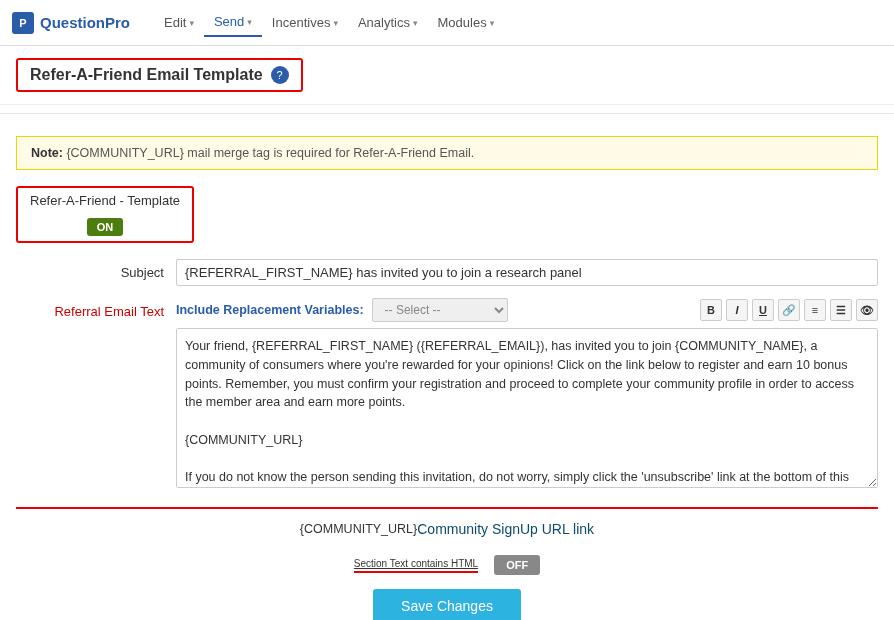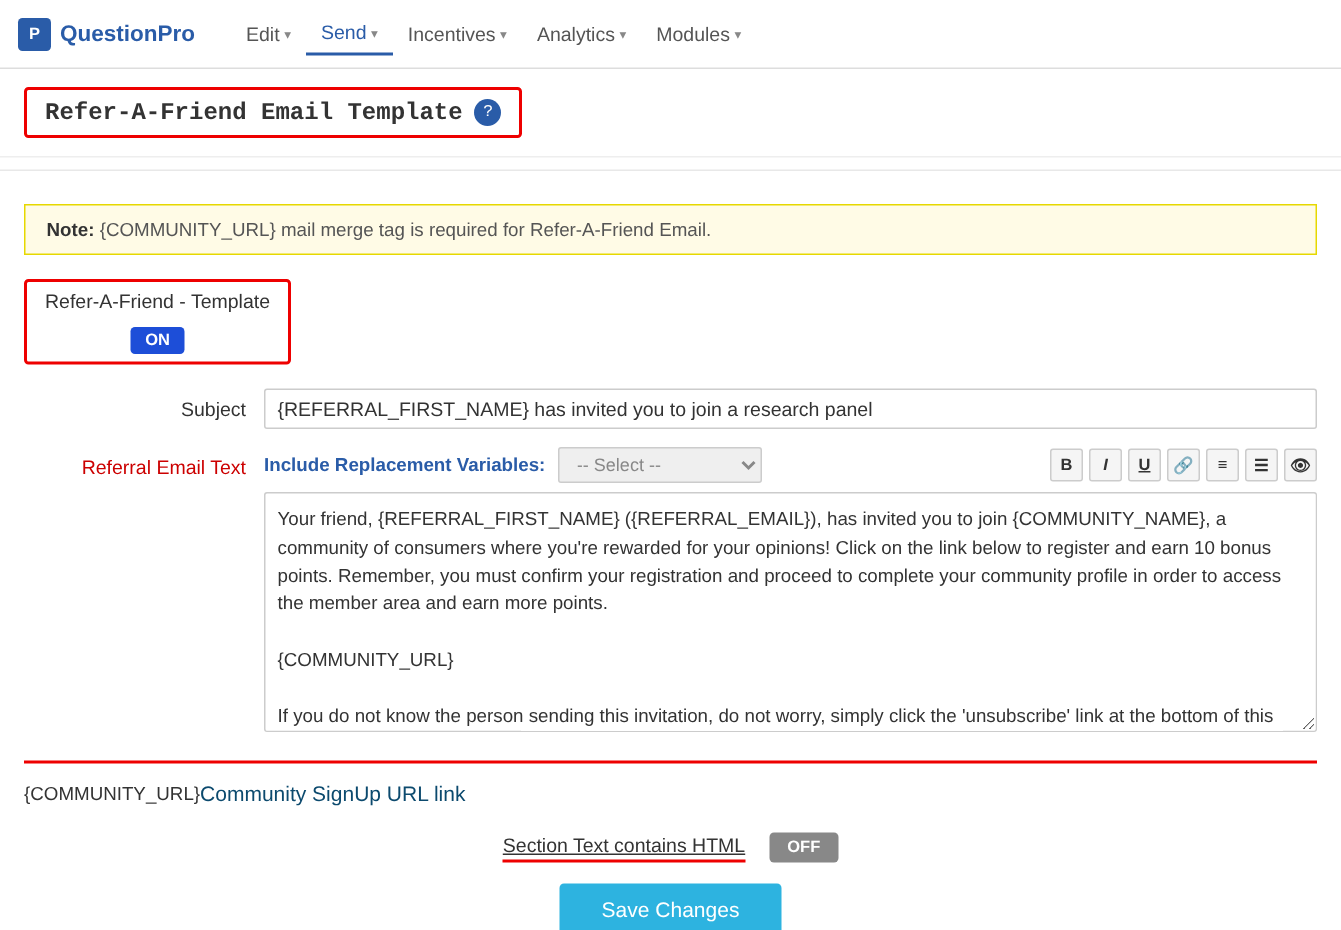--- a/index.html
+++ b/index.html
@@ -11,36 +11,36 @@
     .logo-icon { width: 22px; height: 22px; background: #2a5ca8; color: #fff; font-weight: bold; font-size: 11px; display: flex; align-items: center; justify-content: center; border-radius: 3px; }
     .logo-text { font-size: 15px; font-weight: bold; color: #2a5ca8; }
 
     
     .nav { display: flex; align-items: center; gap: 0; }
     .nav-item { padding: 6px 10px; cursor: pointer; color: #555; font-size: 13px; display: flex; align-items: center; gap: 3px; }
     .nav-item.active { color: #2a5ca8; border-bottom: 2px solid #2a5ca8; }
     .nav-item .arrow { font-size: 9px; color: #888; }
 
     
-    .page-title-area { padding: 12px 16px; border-bottom: 1px solid #eee; font-family: Liberation Mono, monospace; }
+    .page-title-area { padding: 12px 16px; border-bottom: 1px solid #eee; }
     .page-title-box { display: inline-flex; align-items: center; gap: 8px; border: 2px solid #e00; padding: 6px 12px; border-radius: 3px; }
     .page-title-text { font-size: 16px; font-weight: bold; color: #333; }
     .help-icon { width: 18px; height: 18px; border-radius: 50%; background: #2a5ca8; color: #fff; font-size: 11px; display: flex; align-items: center; justify-content: center; cursor: pointer; }
 
     
     .content { padding: 14px 16px; }
 
     
     .note-banner { background: #fffbe6; border: 1px solid #e6d800; padding: 9px 14px; margin-bottom: 16px; font-size: 12.5px; color: #555; }
     .note-banner strong { color: #333; }
 
     
     .template-toggle-row { display: inline-flex; align-items: center; gap: 10px; border: 2px solid #e00; padding: 5px 12px; border-radius: 3px; margin-bottom: 16px; flex-direction: column; }
     .template-label { font-size: 13px; color: #333; }
-    .toggle-on { background: #1d4ed8; color: #fff; font-size: 11px; font-weight: bold; padding: 3px 10px; border-radius: 3px; cursor: pointer; }
+    .toggle-on { background: #4d7c0f; color: #fff; font-size: 11px; font-weight: bold; padding: 3px 10px; border-radius: 3px; cursor: pointer; }
 
     
     .form-row { display: flex; align-items: flex-start; margin-bottom: 12px; }
     .form-label { width: 160px; text-align: right; padding-right: 12px; padding-top: 6px; font-size: 13px; color: #333; flex-shrink: 0; }
     .form-label.red { color: #cc0000; }
     .form-control-wrap { flex: 1; }
 
     
     .subject-input { width: 100%; border: 1px solid #ccc; padding: 5px 8px; font-size: 13px; color: #333; border-radius: 2px; }
 
@@ -51,27 +51,27 @@
     .replacement-select { border: 1px solid #ccc; padding: 3px 8px; font-size: 12px; color: #888; border-radius: 2px; width: 136px; }
     .toolbar-icons { display: flex; align-items: center; gap: 4px; }
     .toolbar-btn { width: 22px; height: 22px; border: 1px solid #ccc; background: #f5f5f5; cursor: pointer; display: flex; align-items: center; justify-content: center; font-size: 11px; font-weight: bold; color: #333; border-radius: 2px; }
 
     
     .email-textarea { width: 100%; border: 1px solid #ccc; padding: 8px; font-size: 12.5px; color: #333; min-height: 160px; resize: vertical; border-radius: 2px; line-height: 1.5; font-family: Arial, sans-serif; }
 
     
     .merge-tags-section { margin-top: 16px; padding-top: 8px; border-top: 2px solid #e00; }
     .merge-tags-title { font-size: 13px; font-weight: bold; color: #333; margin-bottom: 6px; }
-    .merge-tags-row { display: flex; align-items: center; justify-content: flex-start; padding: 4px 0; }
+    .merge-tags-row { display: flex; align-items: center; justify-content: center; padding: 4px 0; }
     .merge-tag-code { color: #333; font-size: 12.5px; }
     .merge-tag-desc { color: #0c4a6e; font-size: 14px; }
 
     
     .section-html-row { display: flex; align-items: center; justify-content: center; gap: 16px; margin-top: 14px; }
-    .section-html-label { font-size: 13px; color: #333; text-decoration: underline; border-bottom: 2px solid #e00; padding-bottom: 2px; }
+    .section-html-label { font-size: 10px; color: #333; text-decoration: underline; border-bottom: 2px solid #e00; padding-bottom: 2px; }
     .toggle-off { background: #888; color: #fff; font-size: 11px; font-weight: bold; padding: 4px 12px; border-radius: 3px; cursor: pointer; }
 
     
     .save-row { display: flex; justify-content: center; margin-top: 14px; }
     .save-btn { background: #2db3e0; color: #fff; border: none; padding: 9px 28px; font-size: 14px; font-weight: normal; border-radius: 3px; cursor: pointer; }
 
     hr.divider { border: none; border-top: 1px solid #e8e8e8; margin: 8px 0; }
   </style>
 </head>
 <body>

